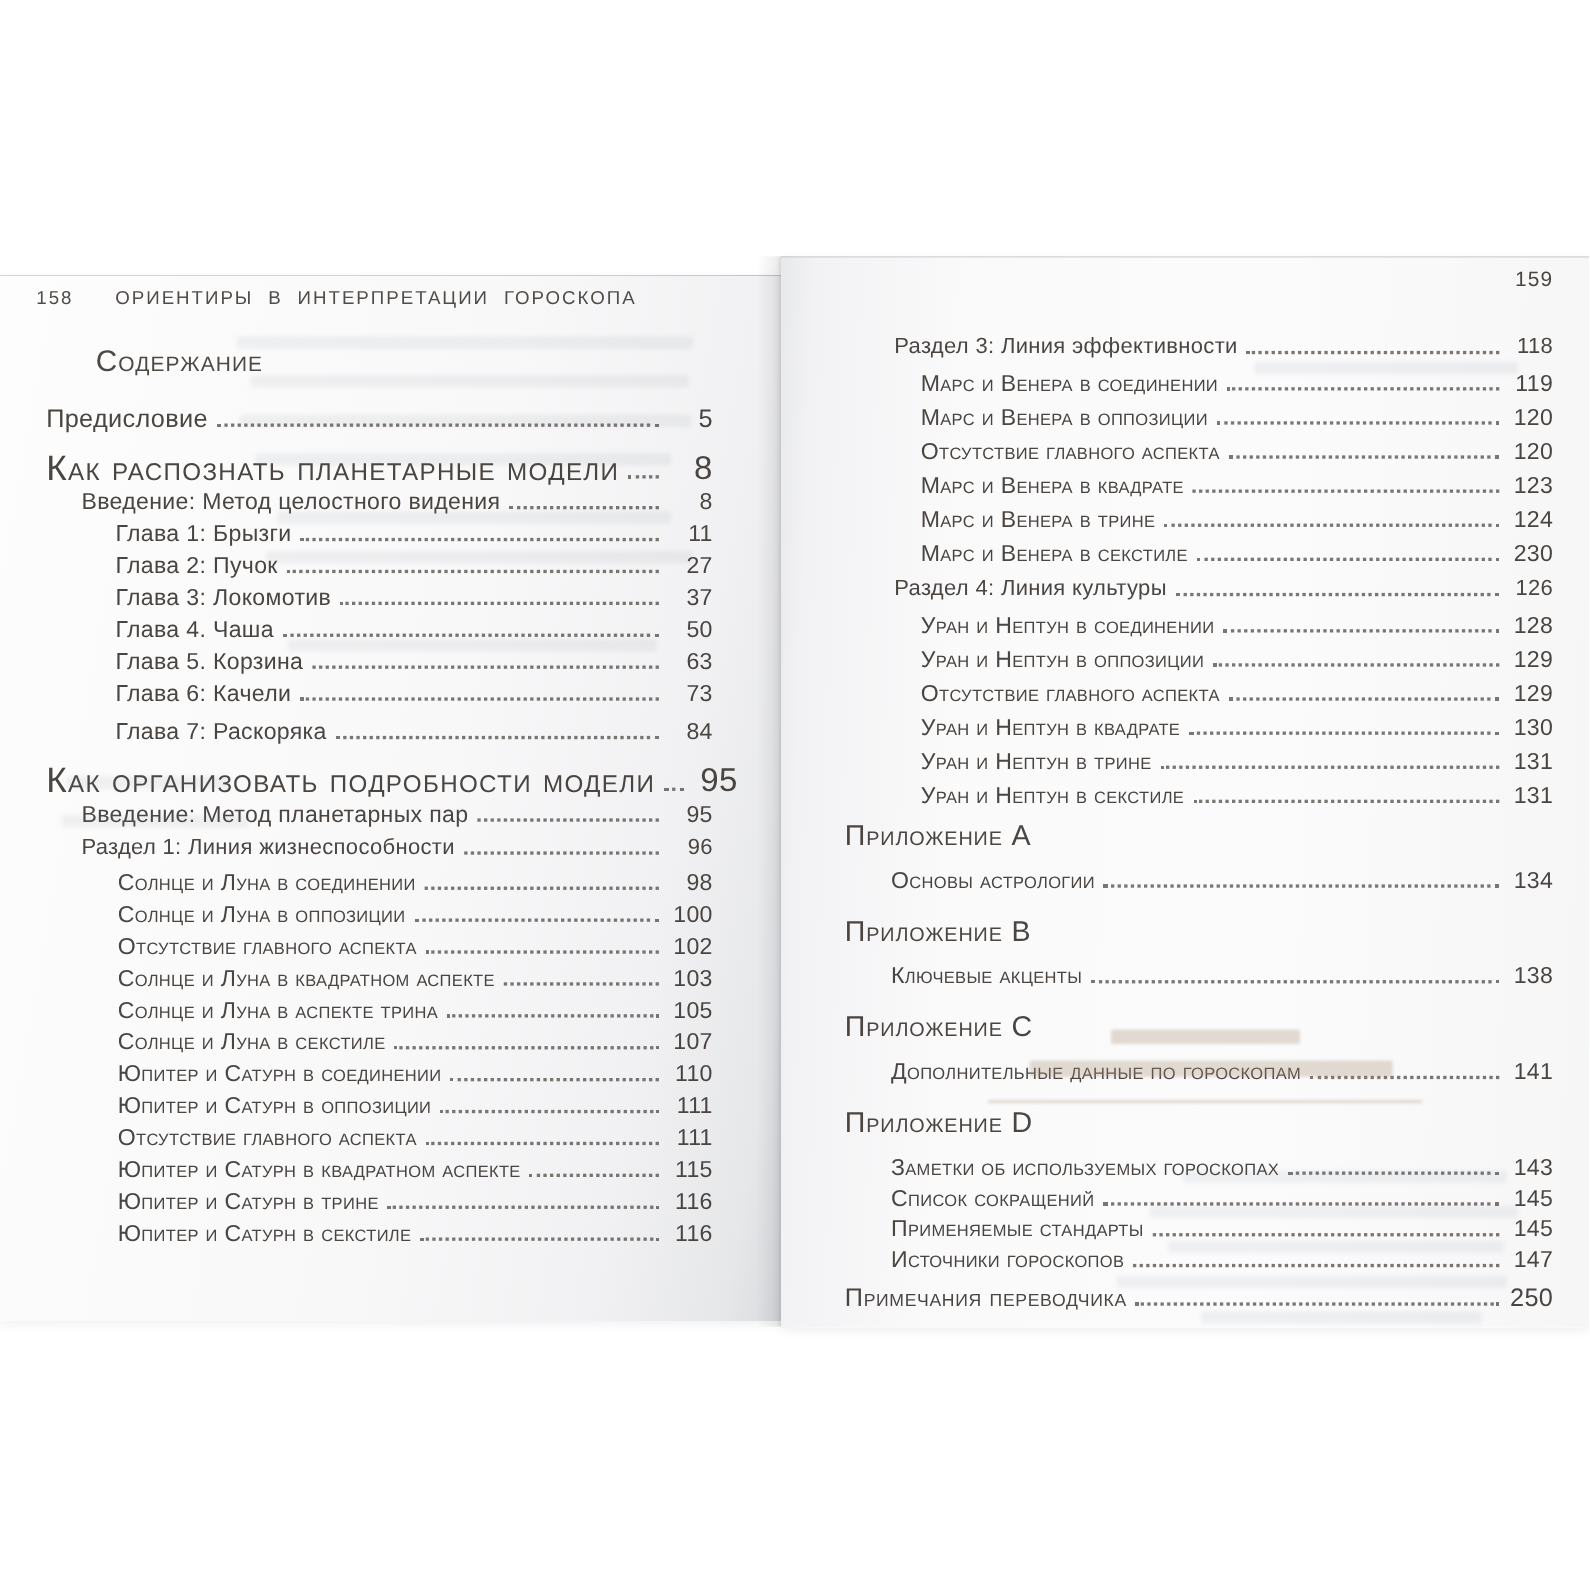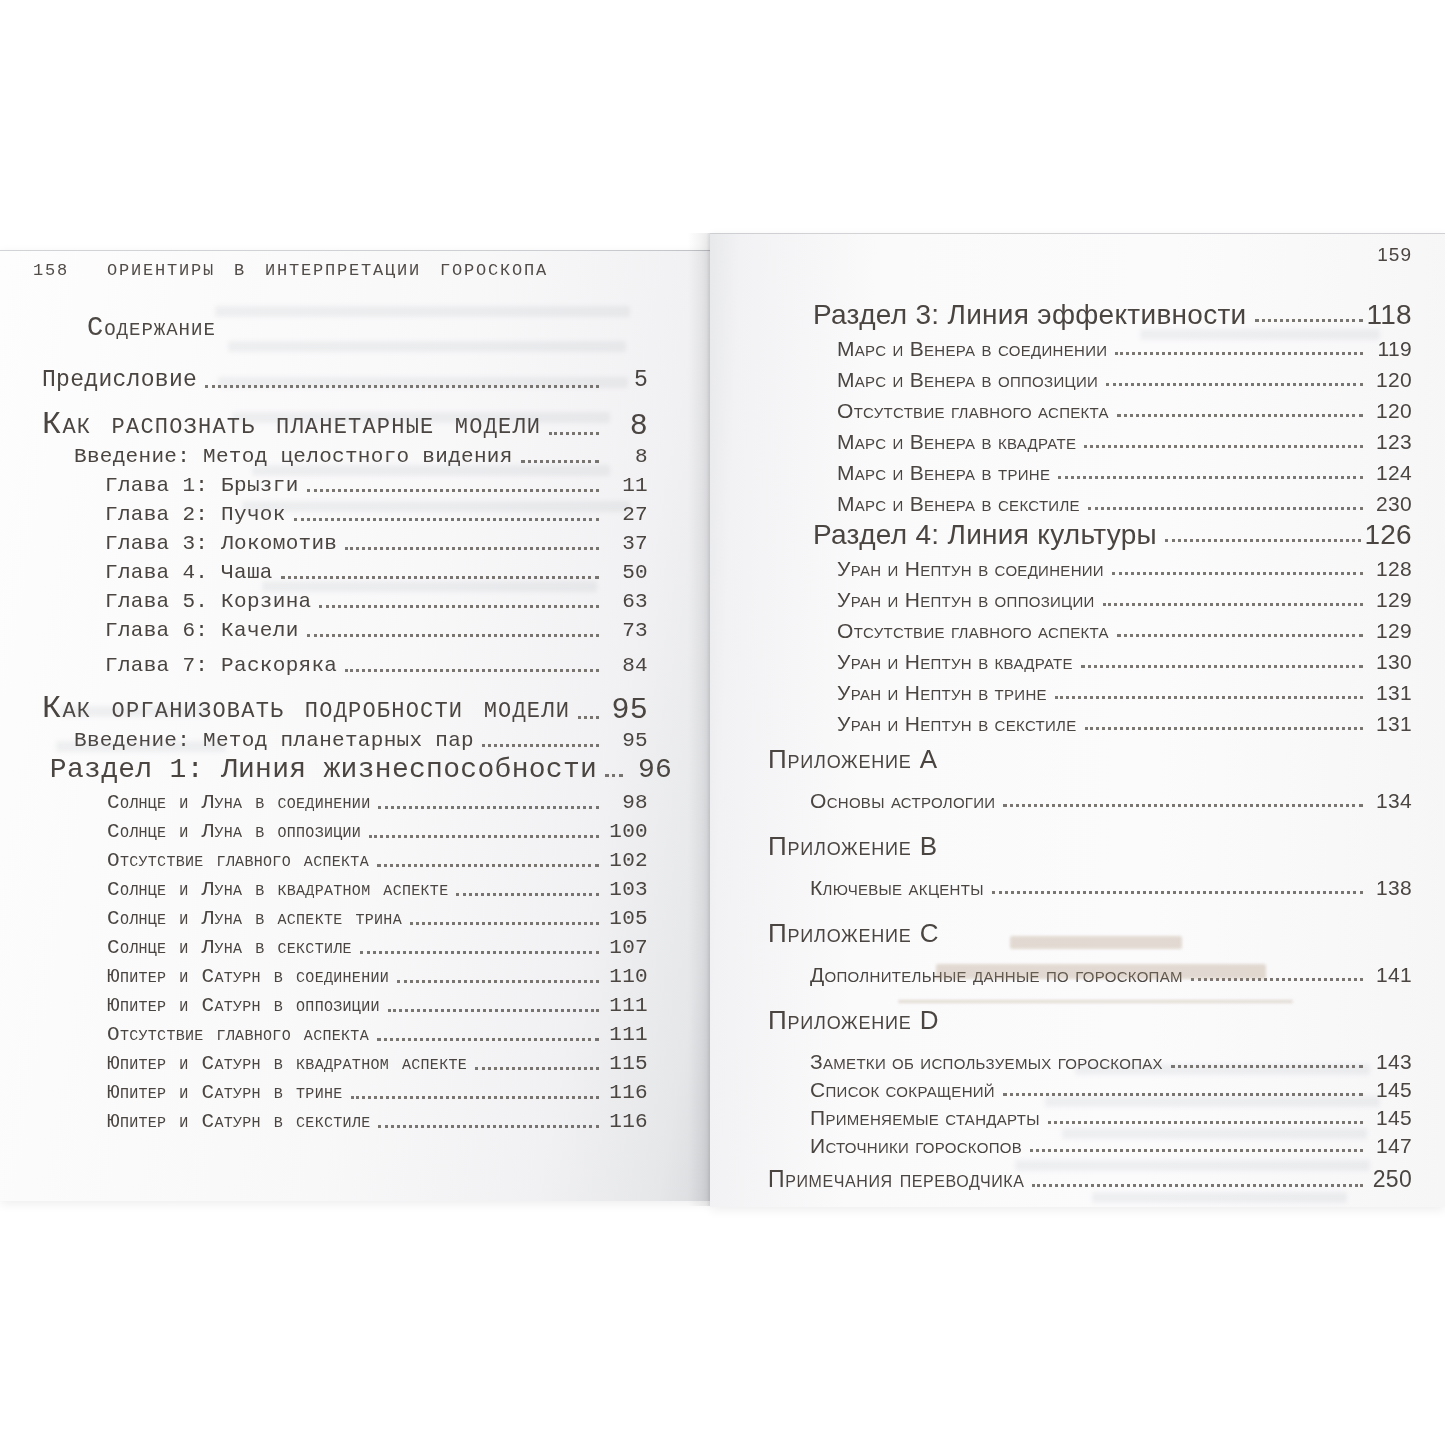--- a/index.html
+++ b/index.html
@@ -1,21 +1,21 @@
 <!DOCTYPE html>
 <html><head>
 <meta charset="utf-8">
 <style>
   html,body{margin:0;padding:0;background:#ffffff;}
   .photo{position:relative;width:1445px;height:1445px;background:#ffffff;overflow:hidden;
          font-family:"Liberation Sans",sans-serif;color:#4a4541;}
   .page{position:absolute;border-top:1px solid rgba(150,152,158,.40);}
   .page-left{left:0;top:250px;width:710px;height:950px;
     background:linear-gradient(100deg,#fdfdfd 0%,#f8f8f9 55%,#f1f1f3 80%,#e6e7e9 94%,#d9dadd 100%);
-    box-shadow:0 3px 10px rgba(0,0,0,.07);font-family:Liberation Mono, monospace;}
+    box-shadow:0 3px 10px rgba(0,0,0,.07);}
   .page-right{left:710px;top:233px;width:735px;height:973px;
     background:linear-gradient(92deg,#e8e9eb 0%,#f2f2f4 4%,#fafafb 22%,#fbfbfc 60%,#f6f6f7 100%);
     box-shadow:0 3px 10px rgba(0,0,0,.07);}
   .gutter{position:absolute;left:688px;top:233px;width:46px;height:973px;pointer-events:none;
     background:linear-gradient(to right,rgba(0,0,0,0) 0%,rgba(80,82,92,.10) 40%,rgba(50,52,62,.22) 52%,rgba(110,112,120,.10) 62%,rgba(0,0,0,0) 100%);}
   
   .running-head{position:absolute;left:33px;top:10px;display:flex;align-items:baseline;gap:38px;
     font-size:17px;letter-spacing:1.8px;word-spacing:7px;color:#514c48;}
   .folio-right{position:absolute;right:33px;top:10px;font-size:19px;letter-spacing:1px;color:#4a4541;}
   .toc-title{position:absolute;left:87px;top:62px;font-variant:small-caps;font-size:27px;letter-spacing:1px;color:#4d4844;}
@@ -28,21 +28,21 @@
   .lab{white-space:nowrap;}
   .dots{flex:1 1 auto;min-width:18px;border-bottom:3px dotted rgba(72,66,61,.72);margin:0 3px 4px 8px;}
   .pg{min-width:46px;text-align:right;white-space:nowrap;}
   .preface{font-size:23px;line-height:23px;}
   .part{margin-top:8px;margin-bottom:4px;}
   .part .lab{font-size:32px;line-height:34px;font-variant:small-caps;letter-spacing:1.2px;}
   .part .pg{font-size:30px;line-height:32px;}
   .part .dots{margin-bottom:7px;}
   .intro{padding-left:32px;}
   .chapter{padding-left:63px;}
-  .section{padding-left:32px;line-height:22px;font-size:28px;margin-bottom:11px;justify-content:center;}
+  .section{padding-left:32px;line-height:22px;font-size:20px;margin-bottom:11px;justify-content:center;}
   .item{padding-left:65px;}
   .item .lab{font-variant:small-caps;}
   .gap-lg{margin-top:6px;}
   
   .toc-right .section{padding-left:45px;margin-bottom:12px;}
   .toc-right .item{padding-left:69px;margin-bottom:10px;}
   .appendix{margin-top:2px;margin-bottom:18px;}
   .appendix .lab{font-variant:small-caps;font-size:26px;line-height:26px;letter-spacing:.8px;}
   .appendix-item{padding-left:42px;margin-bottom:20px;}
   .appendix-item .lab{font-variant:small-caps;}

